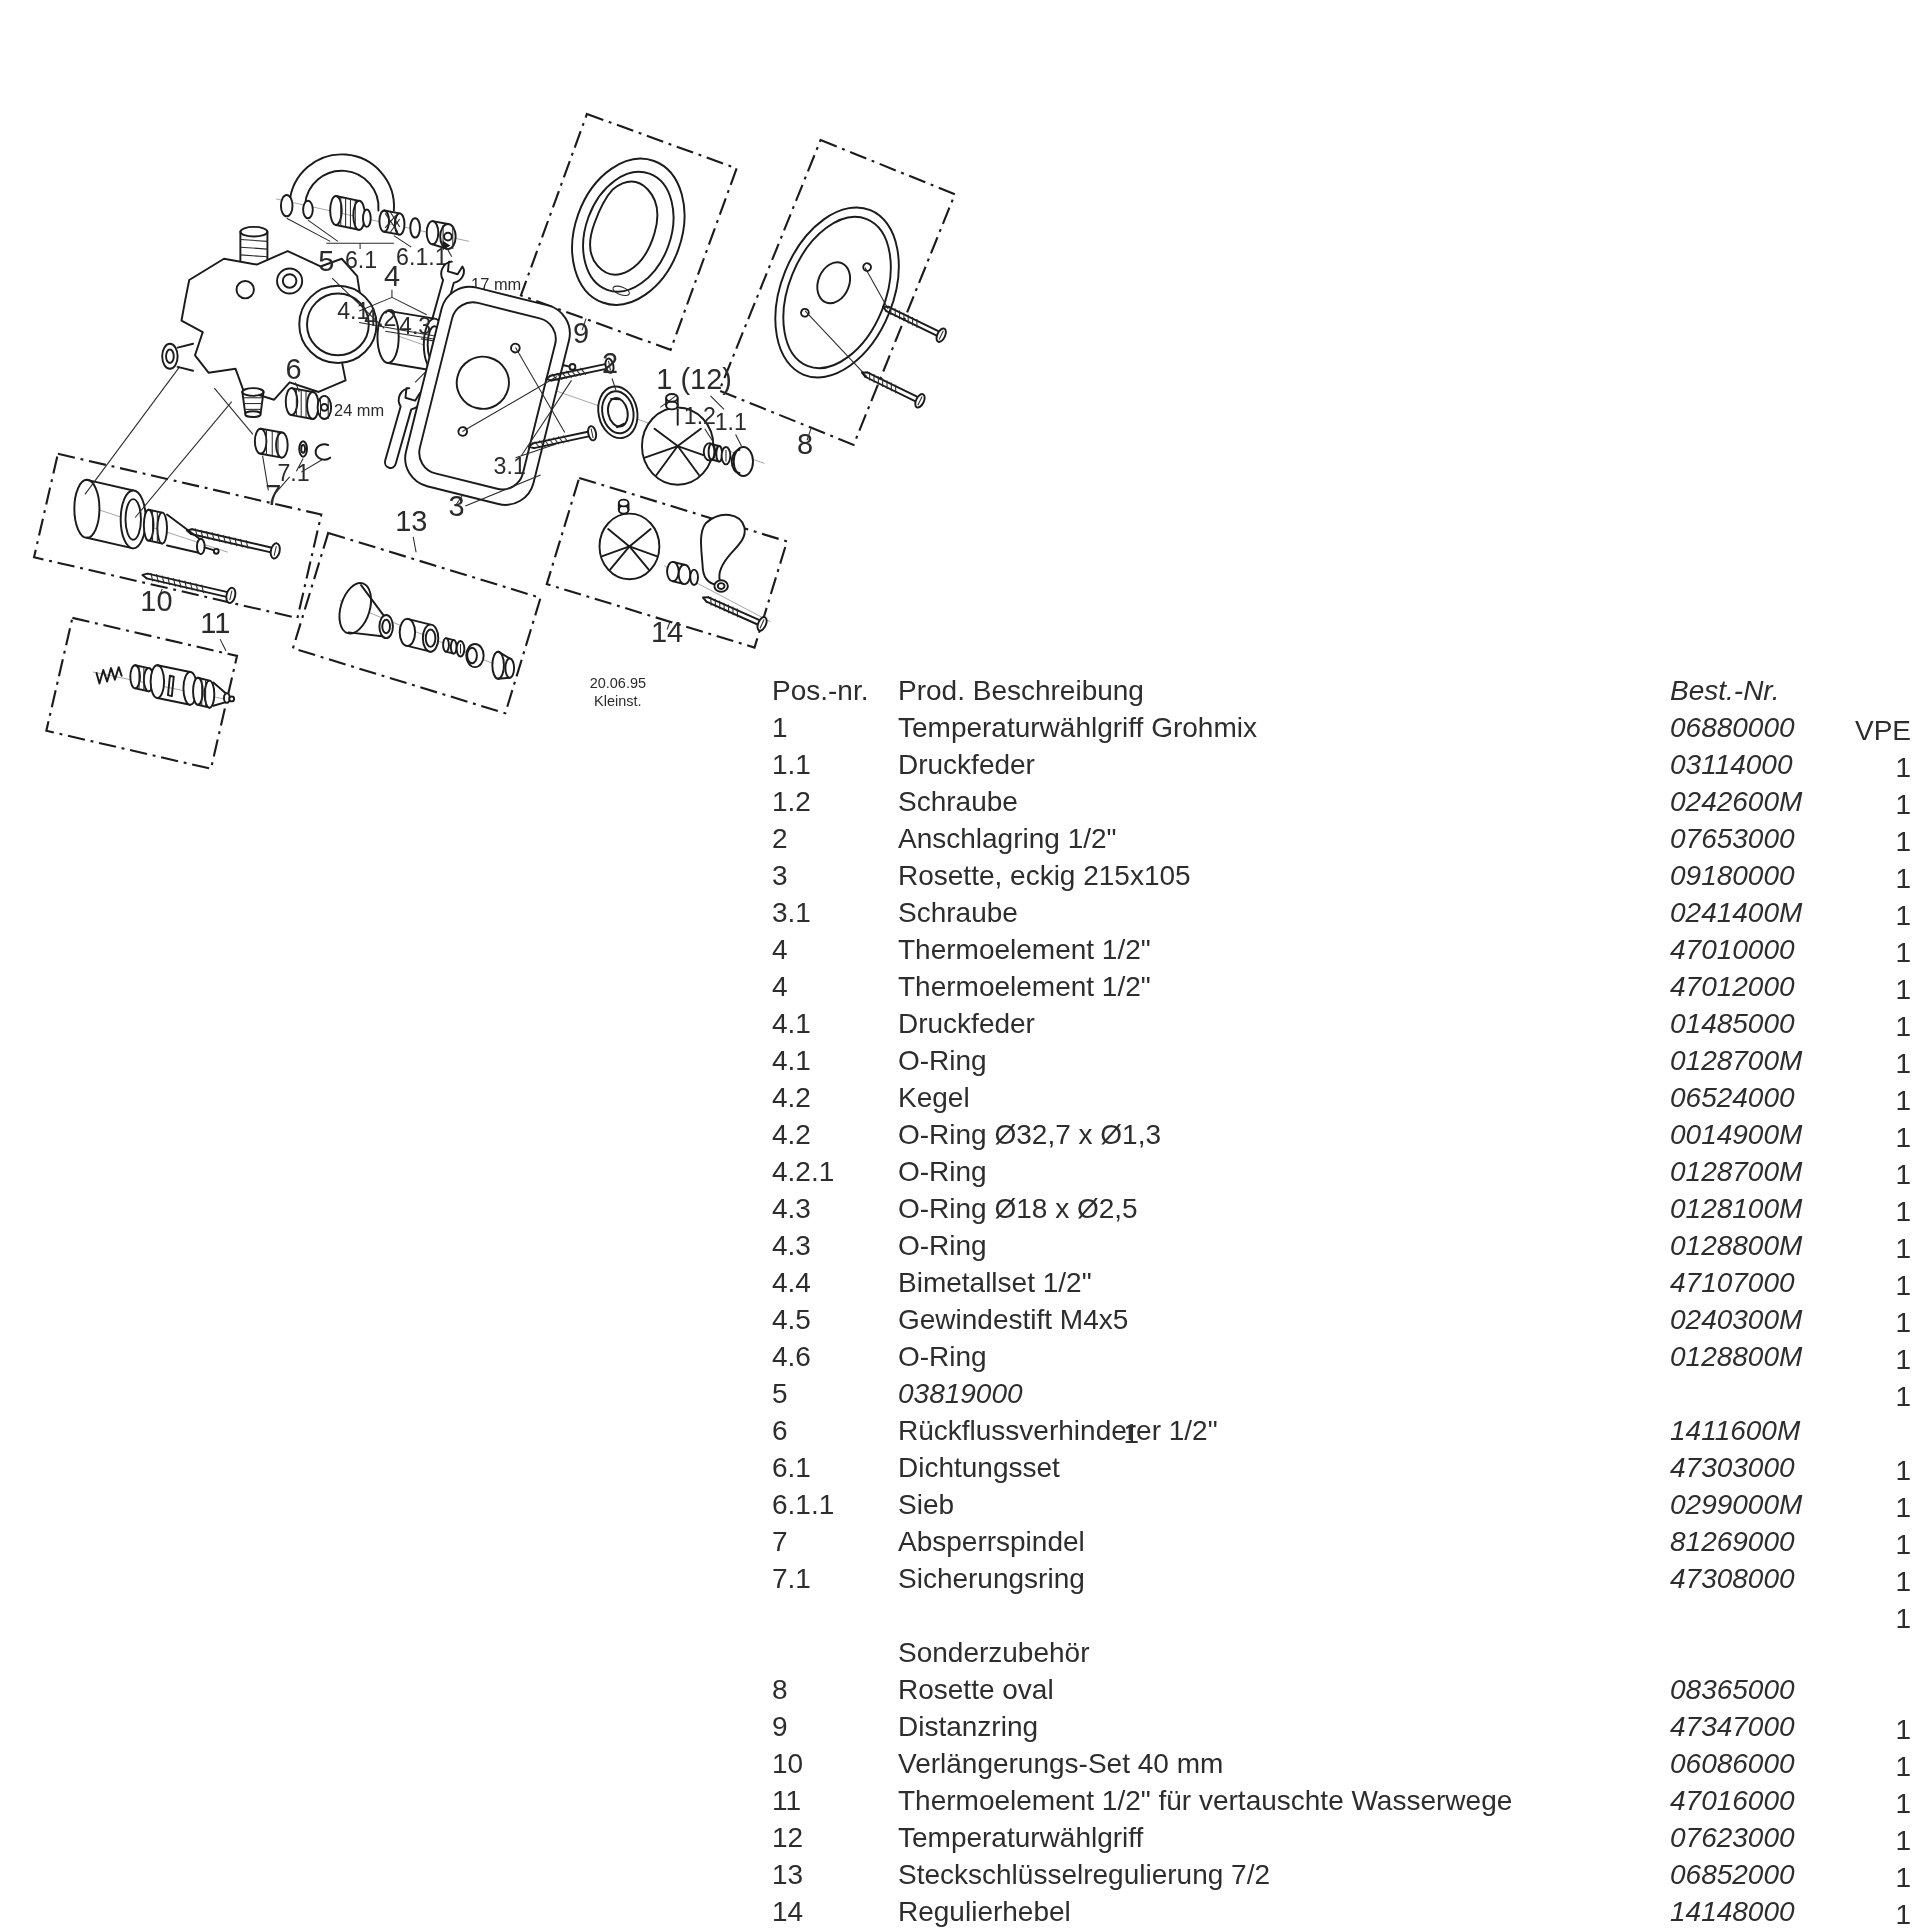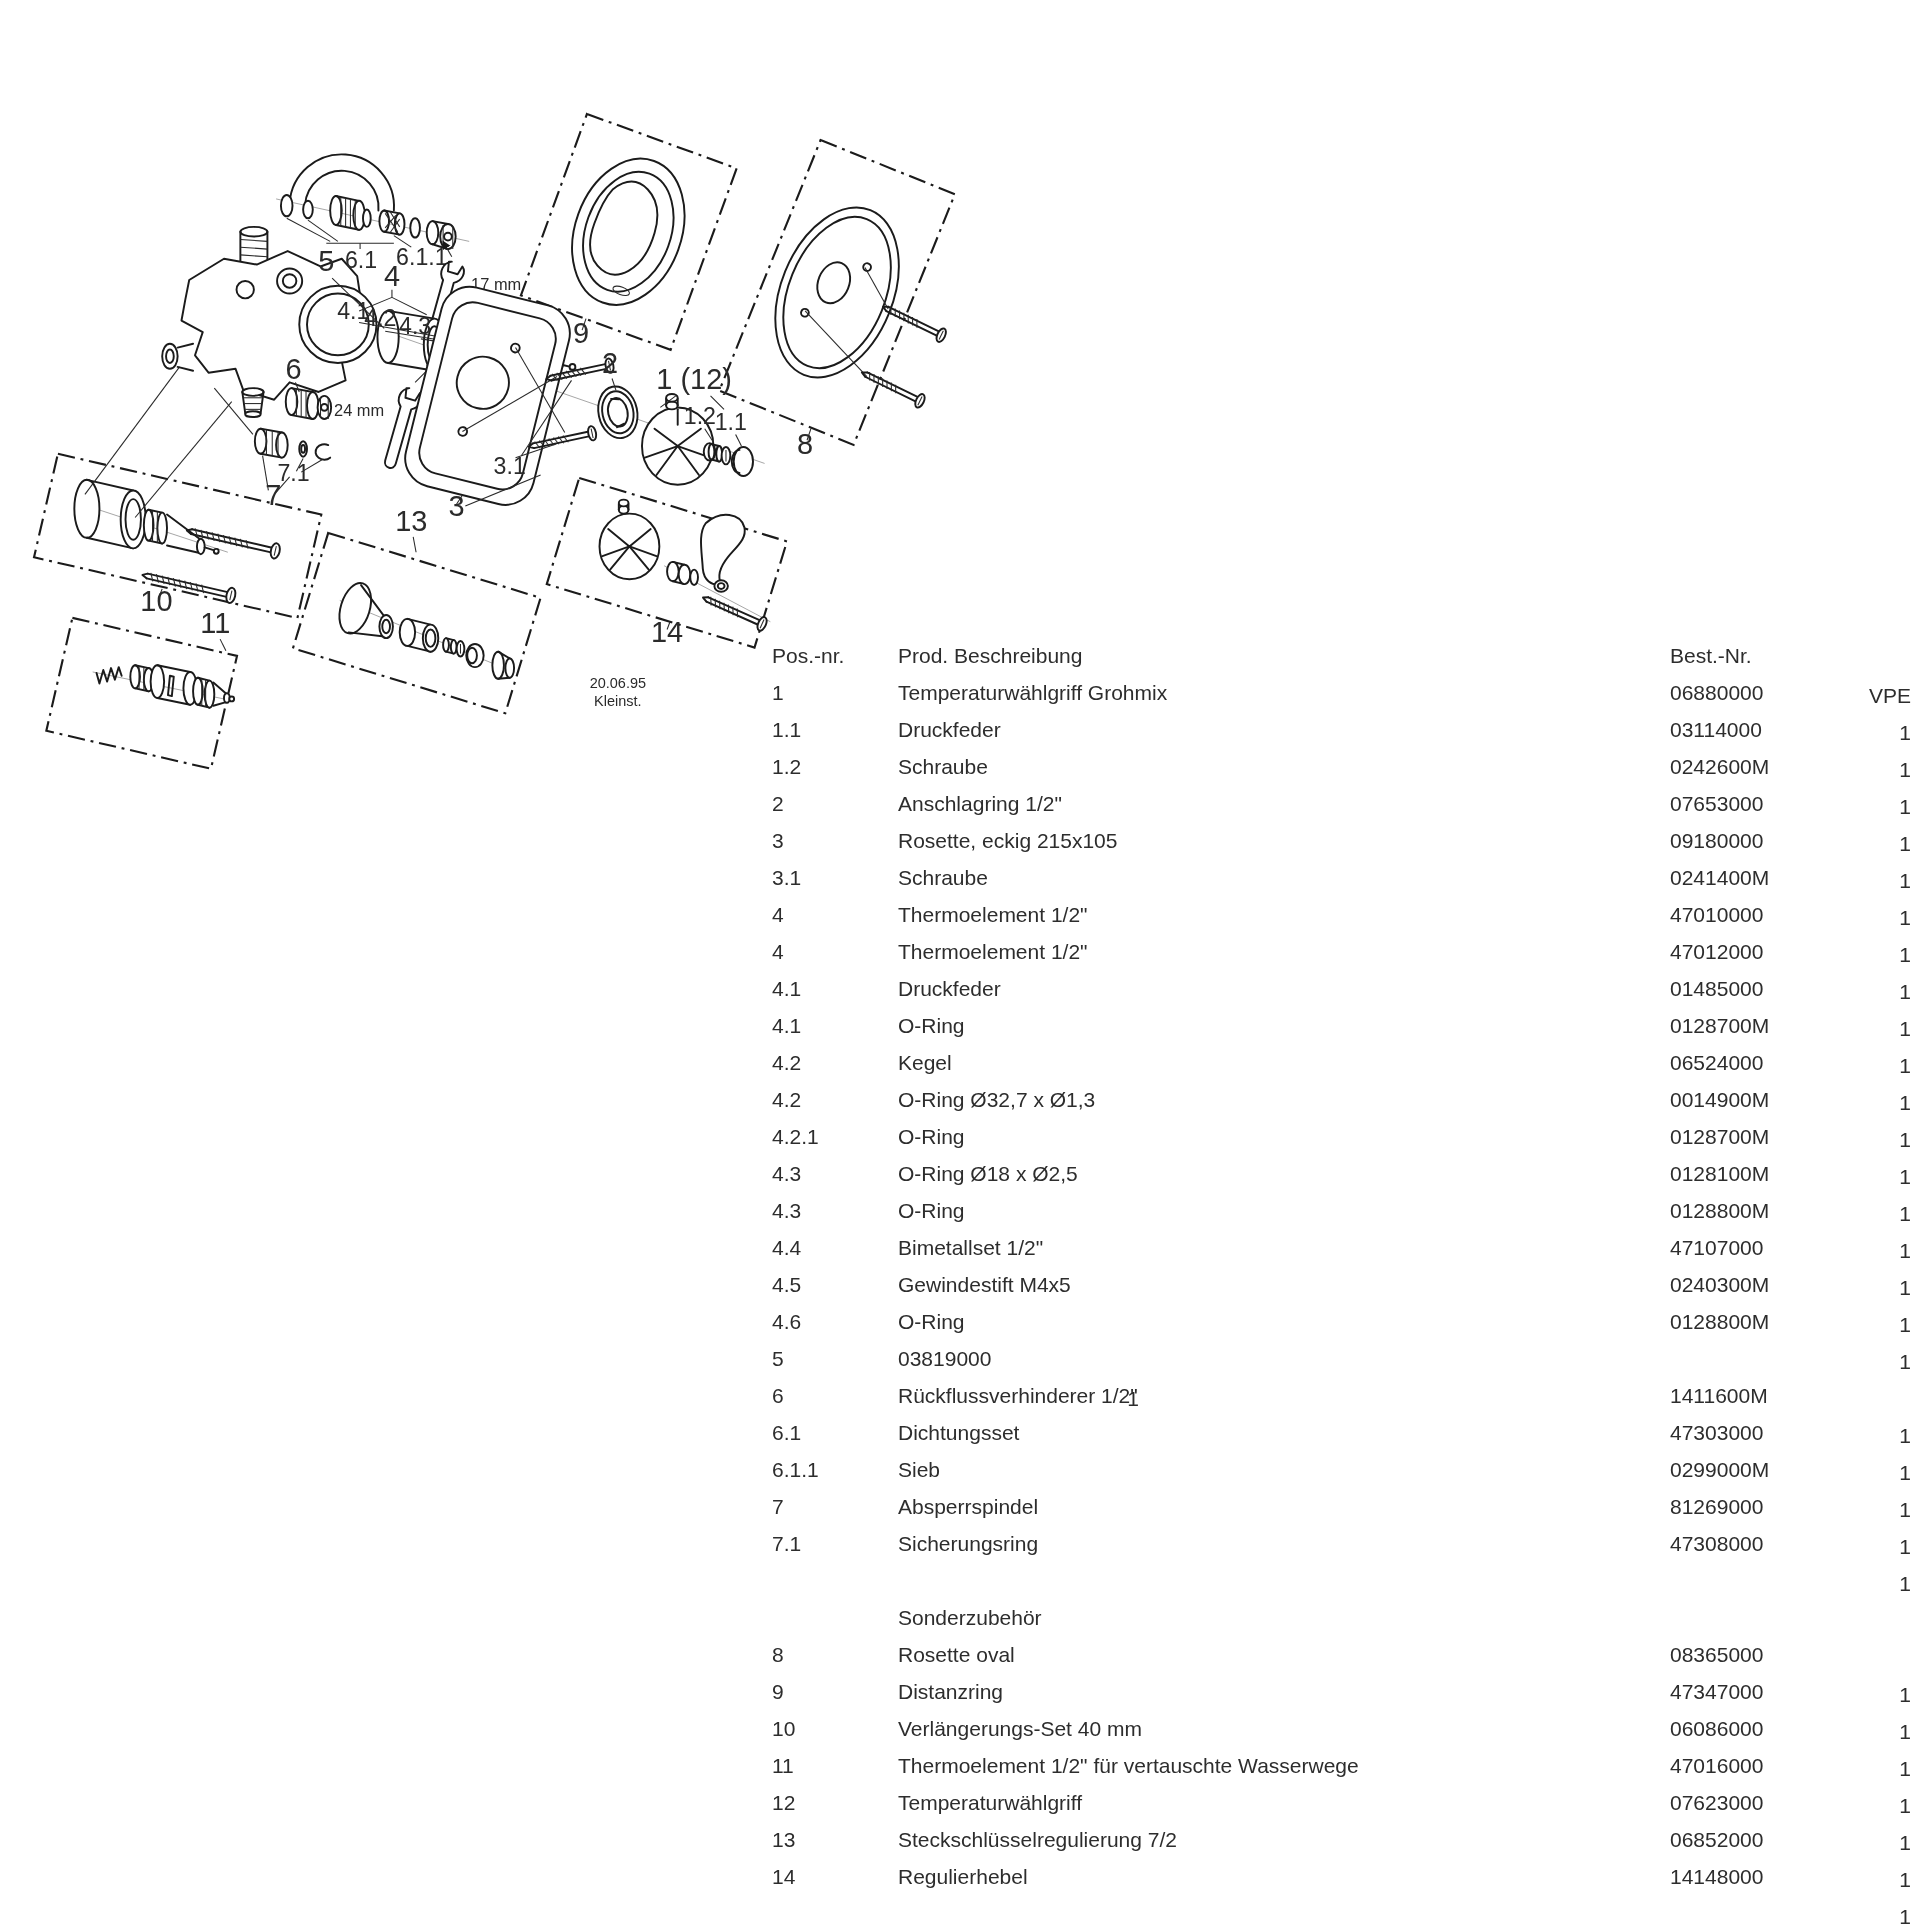--- a/index.html
+++ b/index.html
@@ -11,26 +11,26 @@
   #diagram .ln{stroke:#1b1b1b;stroke-width:2;fill:none;stroke-linecap:round;stroke-linejoin:round;}
   #diagram .fw{stroke:#1b1b1b;stroke-width:2;fill:#ffffff;stroke-linejoin:round;}
   #diagram .thin{stroke:#2a2a2a;stroke-width:1.1;fill:none;}
   #diagram .axis{stroke:#9a9a9a;stroke-width:0.9;fill:none;}
   #diagram .dd{stroke:#1b1b1b;stroke-width:2.2;fill:none;stroke-dasharray:18 6 3 6;}
   #diagram text{fill:#2b2b2b;}
   .lb{font-size:30px;text-anchor:middle;}
   .ls{font-size:24px;text-anchor:middle;}
   .lt{font-size:17px;text-anchor:start;}
   .ld{font-size:15px;text-anchor:middle;}
-  .parts-table{position:absolute;left:772px;top:637px;width:1139px;font-size:21px;}
+  .parts-table{position:absolute;left:772px;top:672px;width:1139px;font-size:28px;}
   .trow{display:flex;height:37px;line-height:37px;white-space:nowrap;}
   .cell{overflow:visible;}
   .c-pos{flex:0 0 126px;}
   .c-desc{flex:1 1 auto;}
-  .c-best{flex:0 0 166px;}
+  .c-best{flex:0 0 166px;font-style:italic;}
   .c-vpe{flex:0 0 75px;text-align:right;margin-top:40px;}
 </style>
 </head>
 <body>
 
 <svg id="diagram" width="1004" height="811" viewBox="0 0 1040 840" xmlns="http://www.w3.org/2000/svg">
   <defs>
     <marker id="arr" markerWidth="10" markerHeight="10" refX="7" refY="4" orient="auto">
       <path d="M0,0 L8,4 L0,8 z" fill="#1b1b1b"></path>
     </marker>

